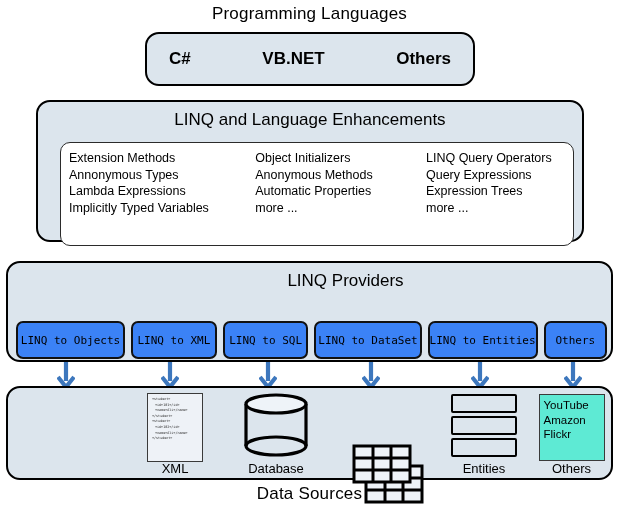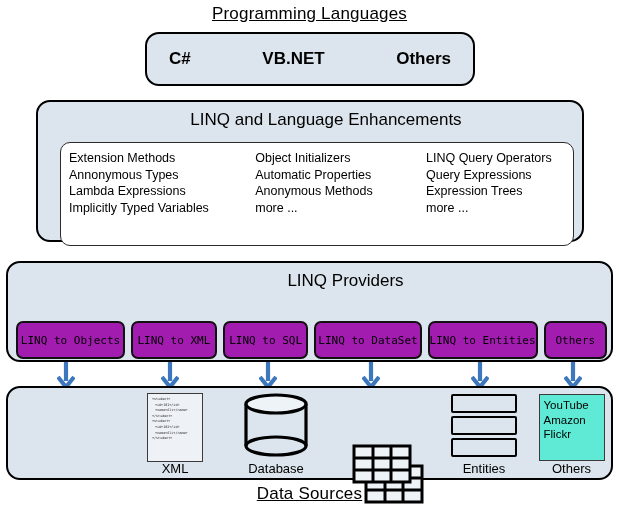--- a/index.html
+++ b/index.html
@@ -29,42 +29,41 @@
     border: 1.5px solid #2b2b2b;
     border-radius: 10px;
   }
 
   
   .caption {
     text-align: center;
     font-size: 17px;
     letter-spacing: .2px;
     white-space: nowrap;
-    text-decoration: underline;
   }
 
   
   #prog-caption { left: 0; top: 4px; width: 619px; }
 
   #lang-box {
     left: 145px; top: 32px; width: 330px; height: 54px;
     border-radius: 14px;
   }
   #lang-box .row {
     display: flex; align-items: center; height: 100%;
     padding: 0 22px;
     justify-content: space-between;
     font-size: 17px; font-weight: bold;
   }
 
   
   #enh-panel { left: 36px; top: 100px; width: 548px; height: 142px; }
   #enh-title {
     position: absolute; left: 0; top: 8px; width: 100%;
-    text-align: center; font-size: 17px; white-space: nowrap; padding-left: 16px;
+    text-align: center; font-size: 17px; white-space: nowrap;
   }
   #enh-inner {
     position: absolute; left: 22px; top: 40px;
     width: 504px; height: 86px;
     display: flex;
     padding: 7px 0 9px 8px;
   }
   #enh-inner .col {
     font-size: 12.5px;
     line-height: 16.5px;
@@ -79,21 +78,21 @@
   #prov-title {
     position: absolute; left: 0; top: 8px; width: 100%;
     text-align: center; font-size: 17px; white-space: nowrap; padding-left: 36px;
   }
   #prov-row {
     position: absolute; left: 8px; top: 58px;
     width: 591px; height: 34px;
     display: flex; gap: 6px;
   }
   .prov-box {
-    background: #a21caf;
+    background: #3b82f6;
     border: 2px solid #111111;
     border-radius: 7px;
     display: flex; align-items: center; justify-content: center;
     font-family: "DejaVu Sans Mono", monospace;
     font-size: 11px;
     white-space: nowrap;
     height: 34px;
   }
   .prov-box.w1 { width: 113px; }
   .prov-box.w2 { width: 88px; }
@@ -174,22 +173,22 @@
   <div id="enh-title">LINQ and Language Enhancements</div>
   <div class="whitebox" id="enh-inner">
     <div class="col c1">
       <div>Extension Methods</div>
       <div>Annonymous Types</div>
       <div>Lambda Expressions</div>
       <div>Implicitly Typed Variables</div>
     </div>
     <div class="col c2">
       <div>Object Initializers</div>
+      <div>Anonymous Methods</div>
       <div>Automatic Properties</div>
-      <div>Anonymous Methods</div>
       <div>more ...</div>
     </div>
     <div class="col c3">
       <div>LINQ Query Operators</div>
       <div>Query Expressions</div>
       <div>Expression Trees</div>
       <div>more ...</div>
     </div>
   </div>
 </div>

